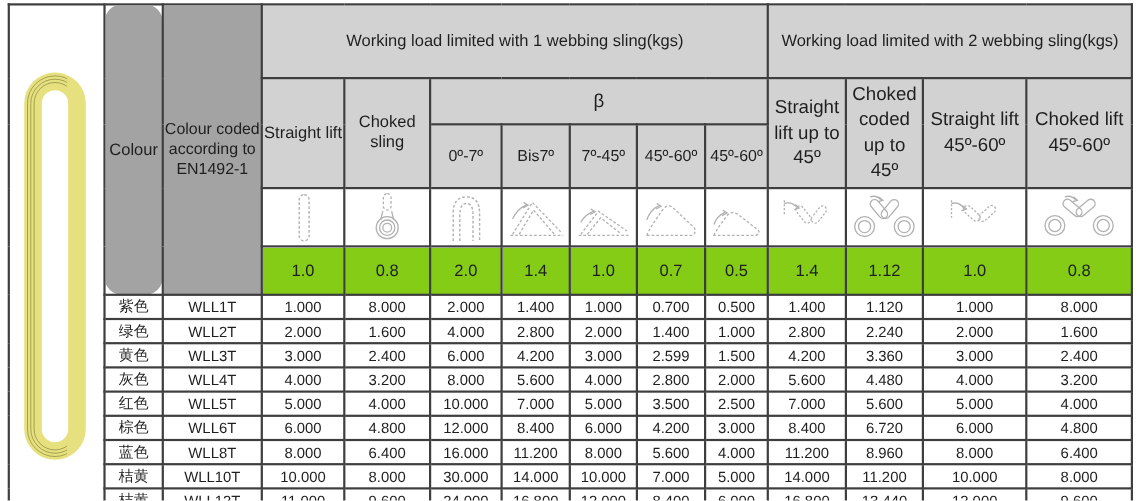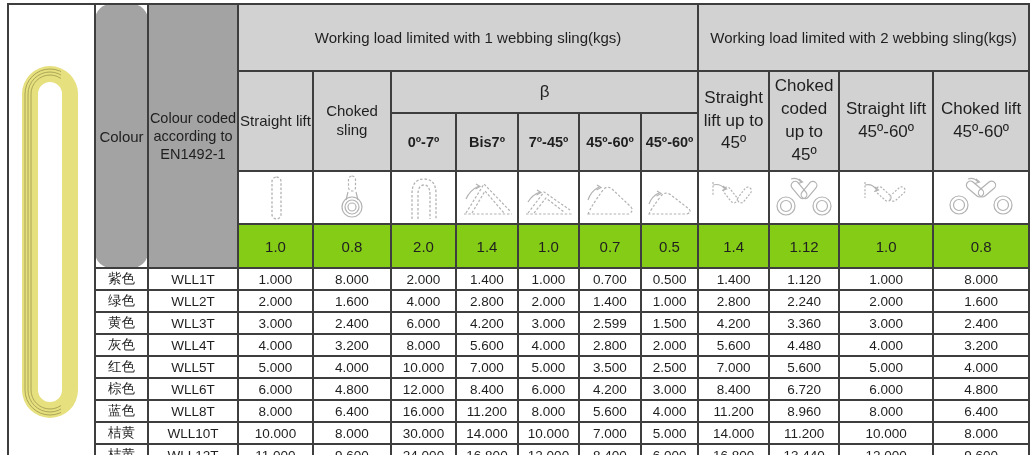--- a/index.html
+++ b/index.html
@@ -14,21 +14,21 @@
   }
   td,th{
     border:2px solid #3e3e3e;text-align:center;vertical-align:middle;
     padding:0;overflow:hidden;font-weight:normal;
   }
   .hdr{background:#d2d2d2;}
   .white-hdr{background:#a3a3a3;}
   .group-hdr{font-size:15px;}
   .lift-hdr{font-size:15px;line-height:1.25;}
   .beta-hdr{font-size:17px;}
-  .angle-hdr{font-size:14.5px;font-weight:bold;}
+  .angle-hdr{font-size:14.5px;}
   .g2-hdr{font-size:17px;line-height:1.35;padding:0 4px;}
   .colour-hdr{font-size:15px;border-radius:16px;}
   .code-hdr{font-size:14.5px;line-height:1.25;}
   .icon-cell{background:#ffffff;}
   .factor-cell{font-size:15px;background:#84cc16;height:42px;}
   .data-row td{font-size:13.5px;background:#ffffff;height:20px;}
   .icon-cell svg{display:block;margin:0 auto;}
   .sling-cell{background:#ffffff;}
 </style>
 </head>

